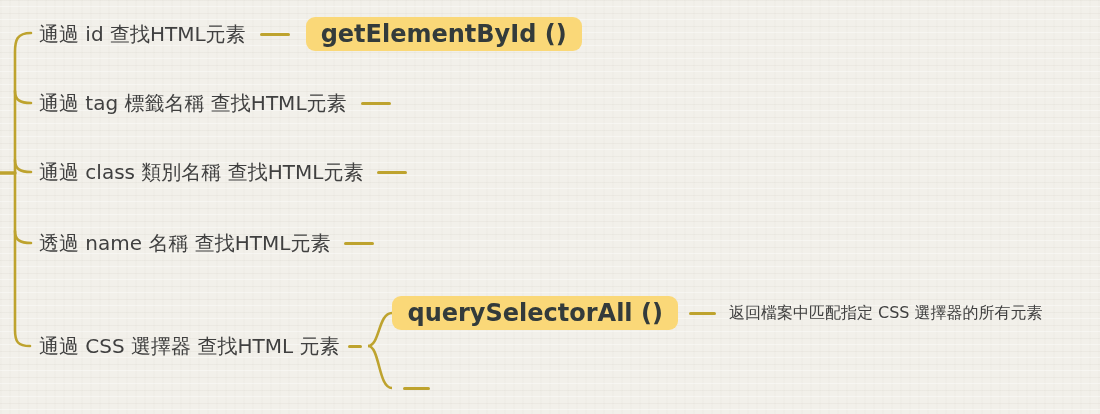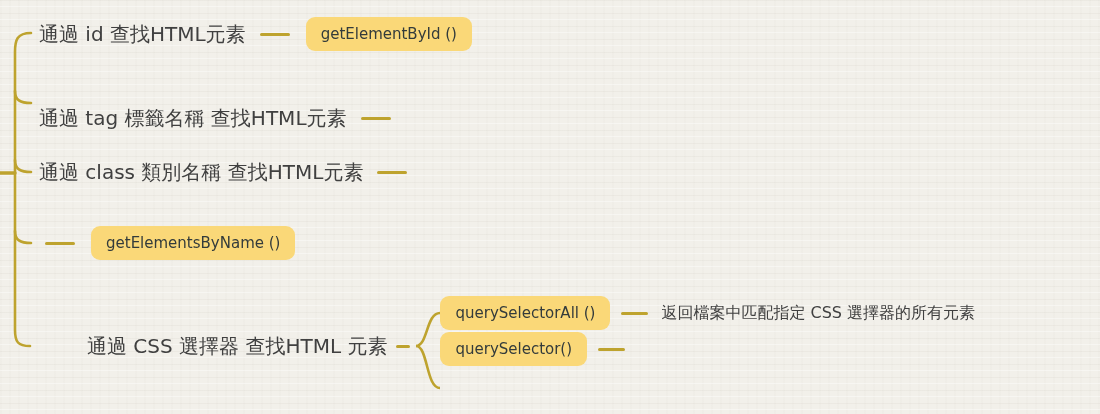--- a/index.html
+++ b/index.html
@@ -29,50 +29,50 @@
         rgba(120,110,90,0.018) 0px, rgba(120,110,90,0.018) 2px,
         transparent 2px, transparent 9px);
   }
   .connectors{position:absolute;left:0;top:0;}
   .row{
     position:absolute;
     display:flex;align-items:center;
     height:36px;left:31px;white-space:nowrap;
   }
   .row-1{top:16px;}
-  .row-2{top:100px;text-align:center;}
+  .row-2{top:85px;text-align:center;}
   .row-3{top:154px;}
   .row-4{top:225px;}
   .group{
     position:absolute;left:31px;top:295px;height:111px;
     display:flex;align-items:flex-start;white-space:nowrap;
   }
   .label{
     font-size:20px;color:var(--label-text);
     padding-left:8px;line-height:36px;cursor:default;
   }
   .dash{
     width:30px;height:3px;border-radius:2px;
     background:var(--line-color);
     margin:0 16px 0 14px;flex:0 0 auto;
   }
   .dash.small{width:14px;margin:0 6px 0 9px;}
   .node{
     background:var(--node-bg);
     color:var(--node-text);
-    font-size:15px;font-weight:400;
+    font-size:24px;font-weight:700;
     line-height:26px;padding:4px 15px;
     border-radius:9px;flex:0 0 auto;cursor:default;
   }
   .label-wrap{
-    display:flex;align-items:center;height:36px;margin-top:33px;flex:0 0 auto;margin-left:48px;
+    display:flex;align-items:center;height:36px;margin-top:33px;flex:0 0 auto;
   }
   .bracket{flex:0 0 auto;display:block;}
   .children{
-    display:flex;flex-direction:column;flex:0 0 auto;
+    display:flex;flex-direction:column;gap:39px;flex:0 0 auto;
   }
   .child-row{display:flex;align-items:center;height:36px;}
   .child-row .dash{width:27px;margin:0 13px 0 11px;}
   .desc{font-size:16px;color:var(--label-text);line-height:36px;cursor:default;}
 </style>
 </head>
 <body>
 
 <div class="canvas">
 
@@ -96,41 +96,40 @@
     <span class="label">通過 tag 標籤名稱 查找HTML元素</span>
     <div class="dash"></div>
   </div>
 
   <div class="row row-3">
     <span class="label">通過 class 類別名稱 查找HTML元素</span>
     <div class="dash"></div>
   </div>
 
   <div class="row row-4">
+    <span class="label">透過 name 名稱 查找HTML元素</span>
     <div class="dash"></div>
-    <div class="node">getElementsByName ()</div>
   </div>
 
   <div class="group">
     <div class="label-wrap">
       <span class="label">通過 CSS 選擇器 查找HTML 元素</span>
       <div class="dash small"></div>
     </div>
     <svg class="bracket" width="24" height="111" viewBox="0 0 24 111">
       <g fill="none" stroke="var(--line-color)" stroke-width="2.6" stroke-linecap="round">
         <path d="M0,51 C12,51 10,18 24,18"></path>
         <path d="M0,51 C12,51 10,93 24,93"></path>
       </g>
     </svg>
     <div class="children">
       <div class="child-row">
         <div class="node">querySelectorAll ()</div>
         <div class="dash"></div>
         <span class="desc">返回檔案中匹配指定 CSS 選擇器的所有元素</span>
       </div>
       <div class="child-row">
-        <div class="node">querySelector()</div>
         <div class="dash"></div>
       </div>
     </div>
   </div>
 
 </div>
 
 </body></html>

